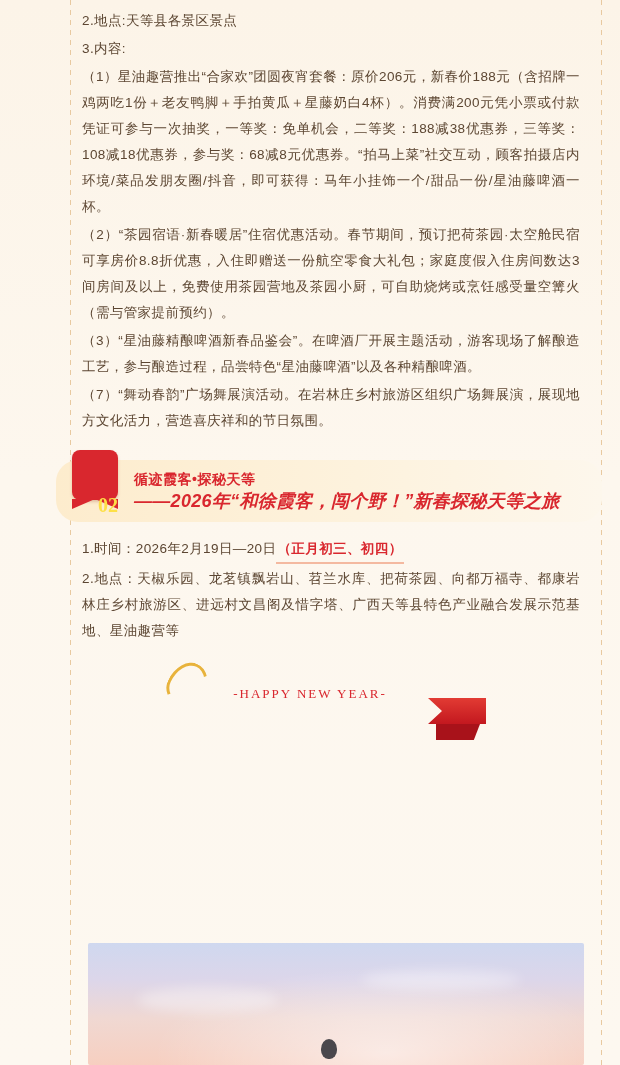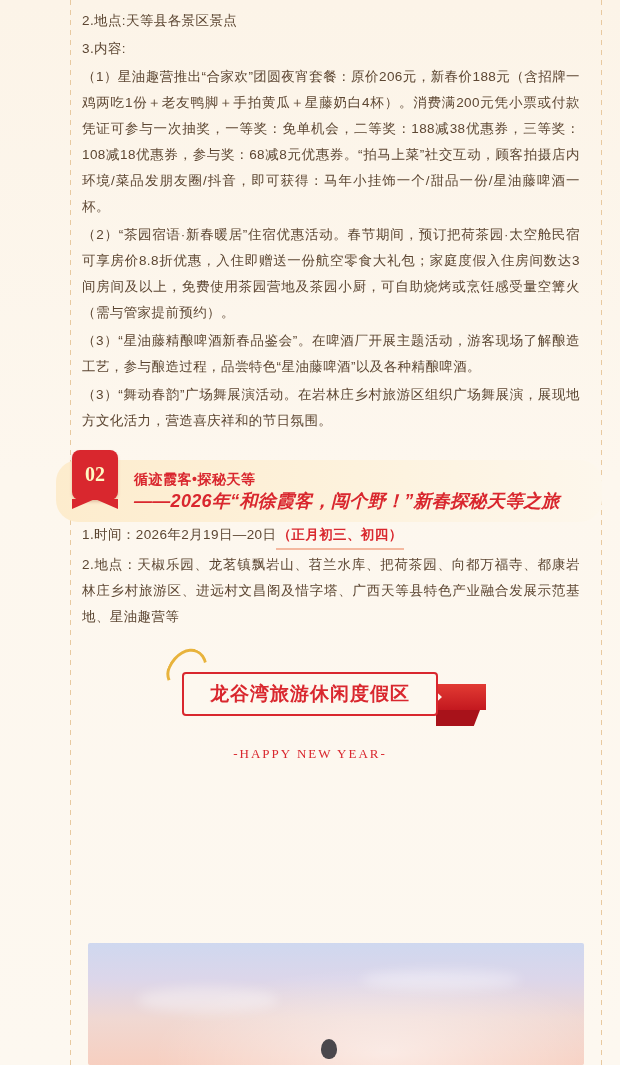--- a/index.html
+++ b/index.html
@@ -88,26 +88,27 @@
     width: 0;
     height: 0;
     border-left: 23px solid #d9272e;
     border-right: 23px solid #d9272e;
     border-bottom: 10px solid transparent;
   }
   .badge-num {
     position: relative;
     z-index: 2;
     display: block;
-    text-align: center;
-    color: #fef9c3;
+    text-align: right;
+    color: #fde047;
     font-size: 20px;
     font-weight: bold;
     line-height: 48px;
     font-family: "Liberation Serif", serif;
+    margin-top: 31px;
   }
   .section-titles {
     position: absolute;
     left: 78px;
     top: 8px;
     right: 20px;
   }
   .section-title-main {
     color: #d9272e;
     font-size: 14px;
@@ -244,47 +245,44 @@
 
   <div class="rule-left"></div>
   <div class="rule-right"></div>
 
   <div class="content">
     <p class="para first">2.地点:天等县各景区景点</p>
     <p class="para">3.内容:</p>
     <p class="para">（1）星油趣营推出“合家欢”团圆夜宵套餐：原价206元，新春价188元（含招牌一鸡两吃1份＋老友鸭脚＋手拍黄瓜＋星藤奶白4杯）。消费满200元凭小票或付款凭证可参与一次抽奖，一等奖：免单机会，二等奖：188减38优惠券，三等奖：108减18优惠券，参与奖：68减8元优惠券。“拍马上菜”社交互动，顾客拍摄店内环境/菜品发朋友圈/抖音，即可获得：马年小挂饰一个/甜品一份/星油藤啤酒一杯。</p>
     <p class="para">（2）“茶园宿语·新春暖居”住宿优惠活动。春节期间，预订把荷茶园·太空舱民宿可享房价8.8折优惠，入住即赠送一份航空零食大礼包；家庭度假入住房间数达3间房间及以上，免费使用茶园营地及茶园小厨，可自助烧烤或烹饪感受量空篝火（需与管家提前预约）。</p>
     <p class="para">（3）“星油藤精酿啤酒新春品鉴会”。在啤酒厂开展主题活动，游客现场了解酿造工艺，参与酿造过程，品尝特色“星油藤啤酒”以及各种精酿啤酒。</p>
-    <p class="para">（3）“舞动春韵”广场舞展演活动。在岩林庄乡村旅游区组织广场舞展演，展现地方文化活力，营造喜庆祥和的节日氛围。</p>
+    <p class="para">（7）“舞动春韵”广场舞展演活动。在岩林庄乡村旅游区组织广场舞展演，展现地方文化活力，营造喜庆祥和的节日氛围。</p>
   </div>
 
   <div class="section-card">
     <div class="badge">
       <span class="badge-num">02</span>
     </div>
     <div class="section-titles">
       <div class="section-title-main">循迹霞客•探秘天等</div>
       <div class="section-title-sub">——2026年“和徐霞客，闯个野！”新春探秘天等之旅</div>
     </div>
   </div>
 
-  <div class="content" style="">
+  <div class="content" style="padding-top:14px;">
     <p class="para">
       <span>1.时间：2026年2月19日—20日</span><span class="date-mark">（正月初三、初四）</span>
     </p>
     <p class="para">2.地点：天椒乐园、龙茗镇飘岩山、苕兰水库、把荷茶园、向都万福寺、都康岩林庄乡村旅游区、进远村文昌阁及惜字塔、广西天等县特色产业融合发展示范基地、星油趣营等</p>
   </div>
 
   <div class="banner-wrap">
     <div class="swirl"></div>
     <div class="ribbon-tail2"></div>
     <div class="ribbon-tail"></div>
-    <div class="banner-ribbon">
-      <span class="banner-title">龙谷湾旅游休闲度假区</span>
-    </div>
     <div class="banner-sub">-HAPPY NEW YEAR-</div>
   </div>
 
   <div class="photo">
     <div class="photo-cloud"></div>
     <div class="photo-cloud b"></div>
     <div class="photo-balloon"></div>
   </div>
 
 </div>

